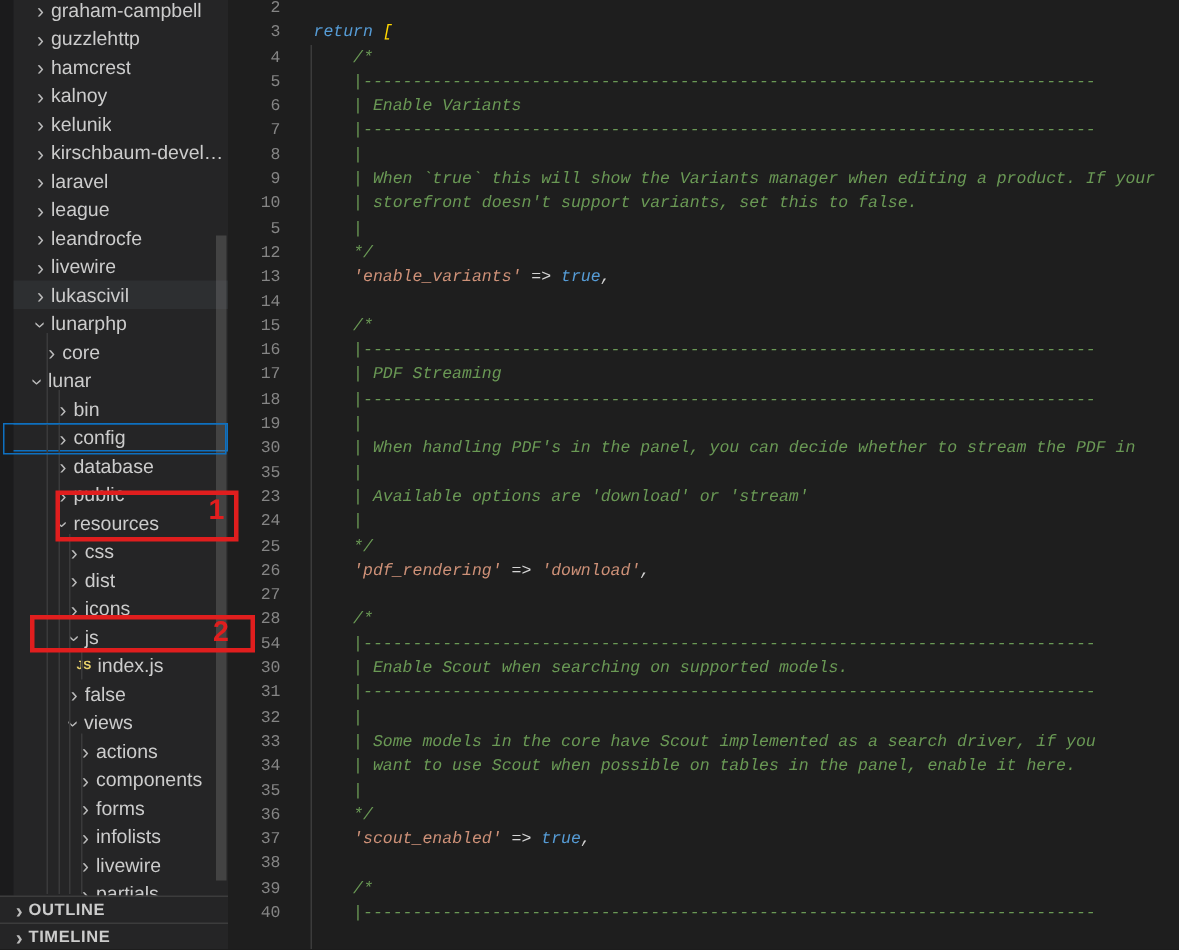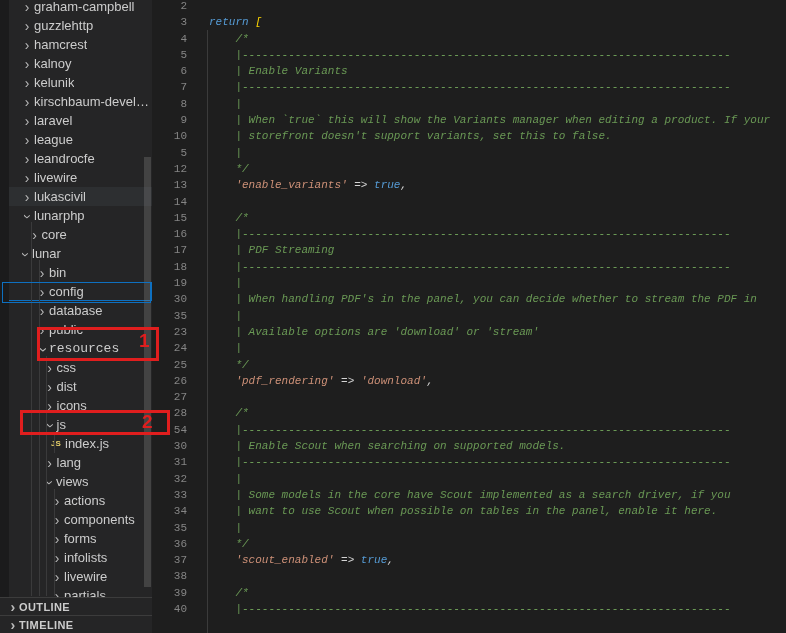--- a/index.html
+++ b/index.html
@@ -121,21 +121,21 @@
           <span class="row-label">config</span>
         </div>
         <div class="tree-row" style="padding-left: 36px;">
           <span class="chev">›</span>
           <span class="row-label">database</span>
         </div>
         <div class="tree-row" style="padding-left: 36px;">
           <span class="chev">›</span>
           <span class="row-label">public</span>
         </div>
-        <div class="tree-row" style="padding-left: 36px; font-family: Liberation Mono, monospace;">
+        <div class="tree-row" style="padding-left: 36px;">
           <span class="chev exp">›</span>
           <span class="row-label">resources</span>
         </div>
         <div class="tree-row" style="padding-left: 43.5px;">
           <span class="chev">›</span>
           <span class="row-label">css</span>
         </div>
         <div class="tree-row" style="padding-left: 43.5px;">
           <span class="chev">›</span>
           <span class="row-label">dist</span>
@@ -147,21 +147,21 @@
         <div class="tree-row" style="padding-left: 43.5px;">
           <span class="chev exp">›</span>
           <span class="row-label">js</span>
         </div>
         <div class="tree-row" style="padding-left: 51px;">
           <span class="jsicon">JS</span>
           <span class="row-label">index.js</span>
         </div>
         <div class="tree-row" style="padding-left: 43.5px;">
           <span class="chev">›</span>
-          <span class="row-label">lang</span>
+          <span class="row-label">false</span>
         </div>
         <div class="tree-row" style="padding-left: 43px;">
           <span class="chev exp">›</span>
           <span class="row-label">views</span>
         </div>
         <div class="tree-row" style="padding-left: 51px;">
           <span class="chev">›</span>
           <span class="row-label">actions</span>
         </div>
         <div class="tree-row" style="padding-left: 51px;">

